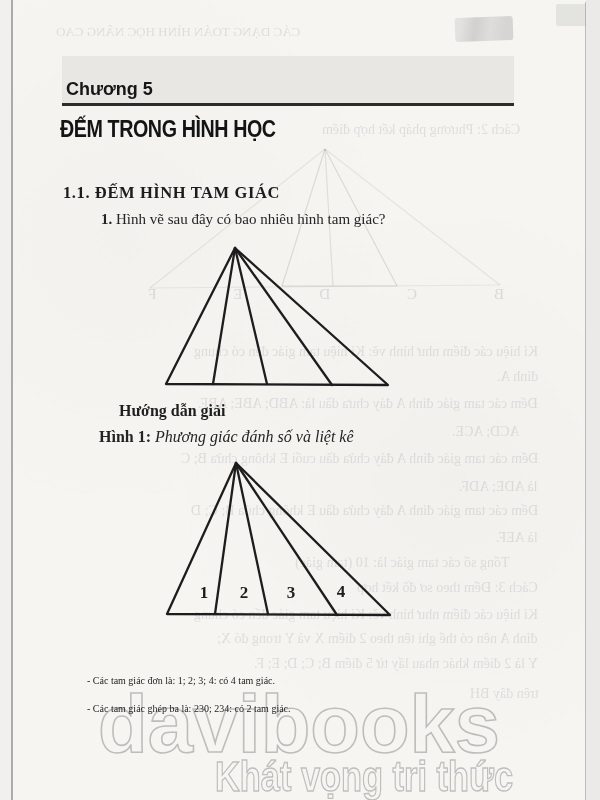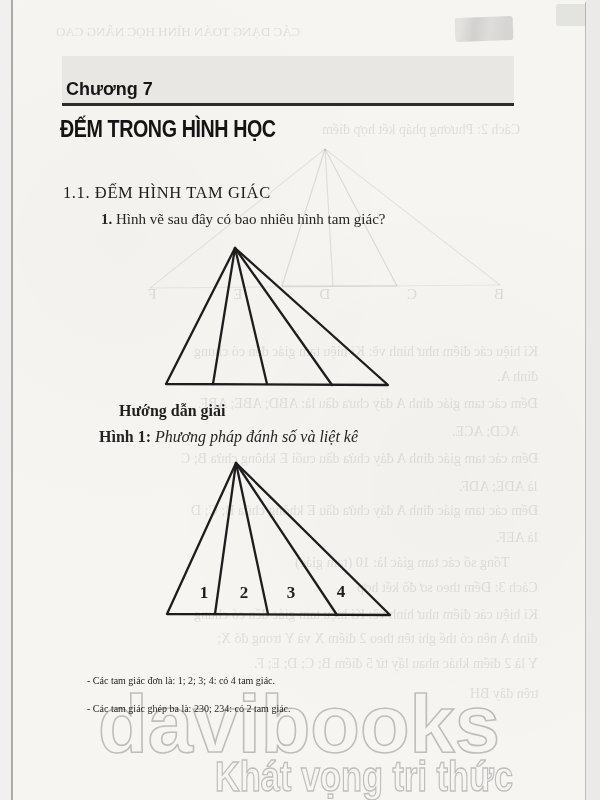--- a/index.html
+++ b/index.html
@@ -42,21 +42,21 @@
 
   
   .band{position:absolute;left:62px;top:56px;width:452px;height:47px;
         background:#e9e7e4;border-bottom:3px solid #2e2c29;}
   .band .chapter{position:absolute;left:4px;top:23px;
         font-family:"Liberation Sans", sans-serif;font-weight:bold;font-size:18px;color:#161616;}
   .chapter-title{position:absolute;left:60px;top:115px;
         font-family:"Liberation Sans", sans-serif;font-weight:bold;font-size:24px;color:#141414;
         letter-spacing:-.5px;transform:scaleX(.82);transform-origin:left center;white-space:nowrap;}
   .section-title{position:absolute;left:63px;top:183px;
-        font-weight:normal;font-size:16.5px;letter-spacing:.6px;color:#1c1c1c;white-space:nowrap;}
+        font-weight:bold;font-size:16.5px;letter-spacing:.6px;color:#1c1c1c;white-space:nowrap;}
   .question{position:absolute;left:101px;top:211px;font-size:15px;color:#242424;white-space:nowrap;}
   .question b{font-weight:bold;}
   .solution-heading{position:absolute;left:98px;top:402px;font-weight:bold;font-size:16px;color:#1e1e1e;margin-left:21px;}
   .method{position:absolute;left:99px;top:428px;font-size:16px;color:#242424;white-space:nowrap;}
   .method .lbl{font-weight:bold;}
   .method .txt{font-style:italic;}
   .para{position:absolute;left:104px;top:643px;font-size:15.5px;color:#242424;
         white-space:nowrap;word-spacing:4.5px;}
   .answers{position:absolute;left:87px;top:667px;font-size:10px;color:#242424;line-height:28.4px;}
   .answers div{white-space:nowrap;}
@@ -131,32 +131,32 @@
     </g>
     <g text-anchor="middle">
       <text class="fig-label" x="204" y="598">1</text>
       <text class="fig-label" x="244" y="598">2</text>
       <text class="fig-label" x="291" y="598">3</text>
       <text class="fig-label" x="341" y="597">4</text>
     </g>
   </svg>
 
   <div class="band">
-    <div class="chapter">Chương 7</div>
+    <div class="chapter">Chương 5</div>
   </div>
 
   <div class="chapter-title">ĐẾM TRONG HÌNH HỌC</div>
 
   <div class="section-title">1.1. ĐẾM HÌNH TAM GIÁC</div>
 
   <div class="question"><b>1.</b><span> Hình vẽ sau đây có bao nhiêu hình tam giác?</span></div>
 
   <div class="solution-heading">Hướng dẫn giải</div>
 
-  <div class="method"><span class="lbl">Hình 1:</span><span class="txt"> Phương pháp đánh số và liệt kê</span></div>
+  <div class="method"><span class="lbl">Hình 1:</span><span class="txt"> Phương giác đánh số và liệt kê</span></div>
 
 
   <div class="answers">
     <div>- Các tam giác đơn là: 1; 2; 3; 4: có 4 tam giác.</div>
     <div>- Các tam giác ghép ba là: 230; 234: có 2 tam giác.</div>
   </div>
 
   <div class="edge-left-margin"></div>
   <div class="edge-left"></div>
   <div class="edge-right-margin"></div>

